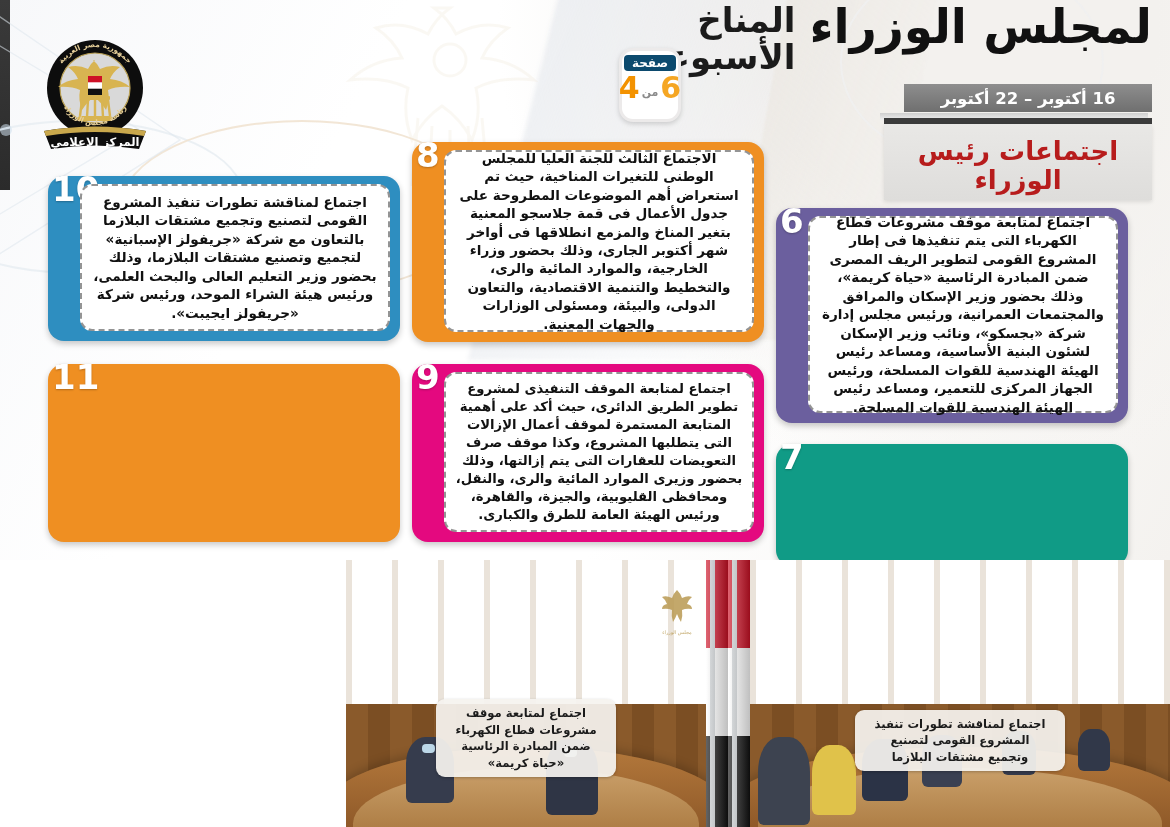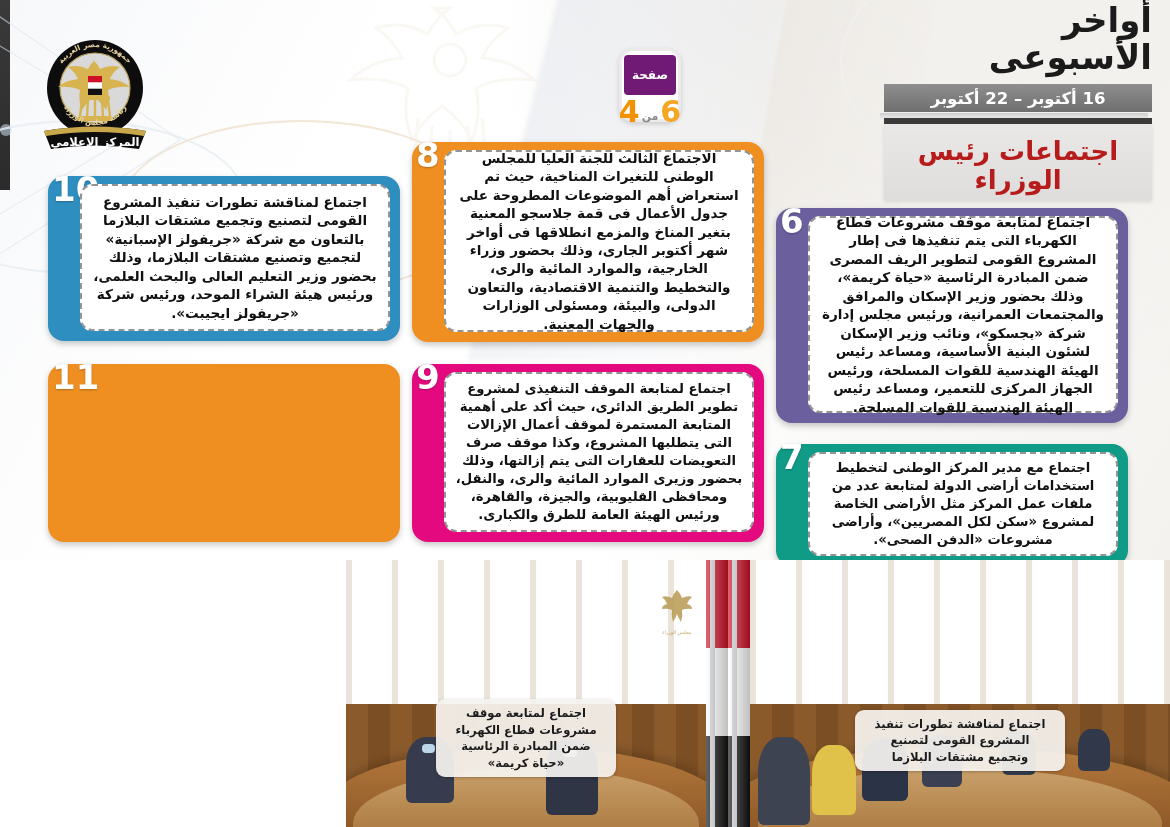--- a/index.html
+++ b/index.html
@@ -36,41 +36,41 @@
 
   
   .logo{position:absolute;left:36px;top:36px;width:118px;height:120px;}
 
   
   .title-block{position:absolute;right:18px;top:2px;text-align:right;}
   .title-row{display:flex;align-items:flex-start;justify-content:flex-end;gap:14px;}
   .t-left-big{font-size:47px;font-weight:bold;color:#111;line-height:1.05;white-space:nowrap;}
   .t-right-stack{font-size:34px;font-weight:bold;color:#1b1b1b;line-height:1.08;text-align:right;}
 
-  .date-bar{position:absolute;right:18px;top:84px;width:268px;height:28px;
+  .date-bar{position:absolute;right:18px;top:84px;width:248px;height:28px;
     background:linear-gradient(180deg,#8e8e8e,#6f6f6f);
     display:flex;align-items:center;justify-content:center;}
   .date-bar span{color:#fff;font-size:16.5px;font-weight:bold;letter-spacing:0;}
   .date-shadow{position:absolute;right:22px;top:113px;width:268px;height:7px;
     background:linear-gradient(180deg,#cfcfcf,#eee);}
 
   
   .sect-box{position:absolute;right:18px;top:124px;width:268px;height:76px;
     background:linear-gradient(180deg,#e9e8e6,#dedddb);
     display:flex;align-items:center;justify-content:center;text-align:center;
     box-shadow:0 2px 4px rgba(0,0,0,.10);}
   .sect-box span{color:#b71c1c;font-size:26px;font-weight:bold;line-height:1.12;margin-top:8px;}
   .sect-cap{position:absolute;right:18px;top:118px;width:268px;height:7px;background:#3b3b3b;}
 
   
   .page-badge{position:absolute;left:619px;top:48px;width:62px;height:74px;
     background:#fff;border:3px solid #eceaea;border-radius:14px;
     box-shadow:0 2px 5px rgba(0,0,0,.16);
     display:flex;flex-direction:column;align-items:center;justify-content:flex-start;padding-top:4px;box-sizing:border-box;}
-  .pb-top{background:#701a75;color:#fff;font-size:12px;font-weight:bold;border-radius:4px;padding:13px 8px;text-align:center;}
+  .pb-top{background:#0c4a6e;color:#fff;font-size:12px;font-weight:bold;border-radius:4px;padding:1px 8px;text-align:center;}
   .pb-nums{display:flex;align-items:flex-end;gap:2px;margin-top:2px;direction:rtl;}
   .pb-cur{color:#f39200;font-size:30px;font-weight:bold;line-height:1;}
   .pb-of{color:#8a8a8a;font-size:11px;font-weight:bold;padding-bottom:4px;text-align:center;}
   .pb-tot{color:#f5a623;font-size:30px;font-weight:bold;line-height:1;}
 
   
   .card{position:absolute;border-radius:16px;box-sizing:border-box;
     box-shadow:0 3px 6px rgba(0,0,0,.22);}
   .card .inner{position:absolute;background:#fff;border-radius:12px;
     border:2px dashed rgba(60,60,60,.55);box-sizing:border-box;
@@ -175,22 +175,23 @@
         <textPath href="#arcBot" startOffset="50%" text-anchor="middle">رئاسة مجلس الوزراء</textPath>
       </text>
 
       <path d="M8 95 q51 -9 102 0 l-7 18 q-44 -7 -88 0 z" fill="#0d0d0d"></path>
       <path d="M8 95 q51 -9 102 0 l-2 5 q-49 -8 -98 0 z" fill="#c9a84c"></path>
       <text x="59" y="110" font-size="11.5" font-weight="bold" fill="#ffffff" text-anchor="middle">المركز الإعلامي</text>
     </svg>
 
     <div class="title-block">
       <div class="title-row">
+        <div class="t-left-big">لمجلس الوزراء</div>
         <div class="t-right-stack">
-          <div>أواخر</div>
+          <div>المناخ</div>
           <div>الأسبوعى</div>
         </div>
       </div>
     </div>
 
     <div class="date-bar">
       <span>16 أكتوبر – 22 أكتوبر</span>
     </div>
     <div class="date-shadow"></div>
 
@@ -235,23 +236,20 @@
 
     <div class="card small" id="card4" style="left: 412px; top: 364px; width: 352px; height: 178px; background: rgb(228, 9, 127);">
       <span class="num">9</span>
       <div class="inner">
         <p>اجتماع لمتابعة الموقف التنفيذى لمشروع تطوير الطريق الدائرى، حيث أكد على أهمية المتابعة المستمرة لموقف أعمال الإزالات التى يتطلبها المشروع، وكذا موقف صرف التعويضات للعقارات التى يتم إزالتها، وذلك بحضور وزيرى الموارد المائية والرى، والنقل، ومحافظى القليوبية، والجيزة، والقاهرة، ورئيس الهيئة العامة للطرق والكبارى.</p>
       </div>
     </div>
 
     <div class="card small" id="card5" style="left: 776px; top: 444px; width: 352px; height: 122px; background: rgb(16, 155, 134);">
       <span class="num">7</span>
-      <div class="inner">
-        <p>اجتماع مع مدير المركز الوطنى لتخطيط استخدامات أراضى الدولة لمتابعة عدد من ملفات عمل المركز مثل الأراضى الخاصة لمشروع «سكن لكل المصريين»، وأراضى مشروعات «الدفن الصحى».</p>
-      </div>
     </div>
   </div>
 
   <div class="photos">
 
     <div class="photo p1">
       <div class="wall"></div>
       <div class="wall-panels"></div>
       <div class="floorwood"></div>
       <div class="table"></div>

